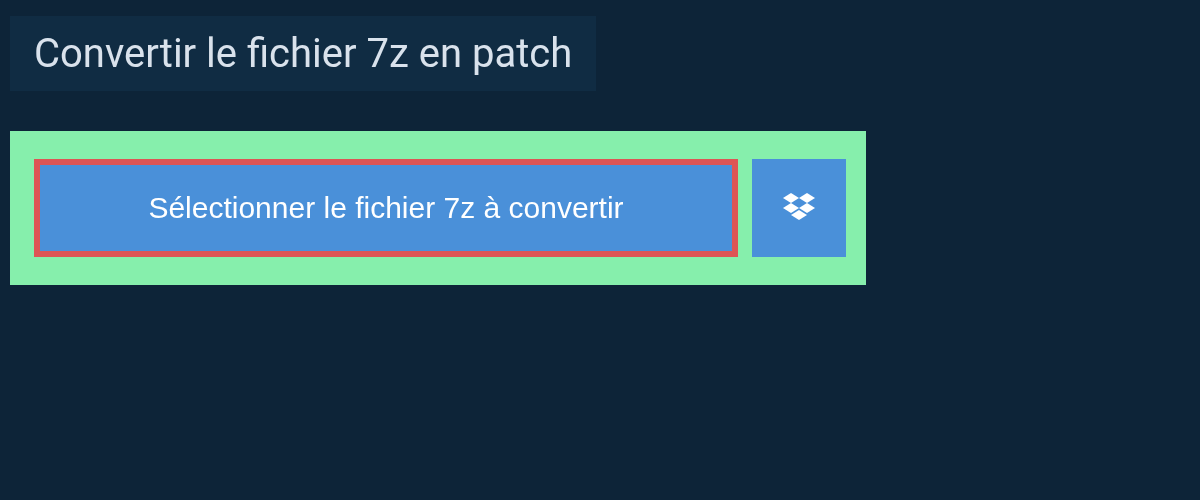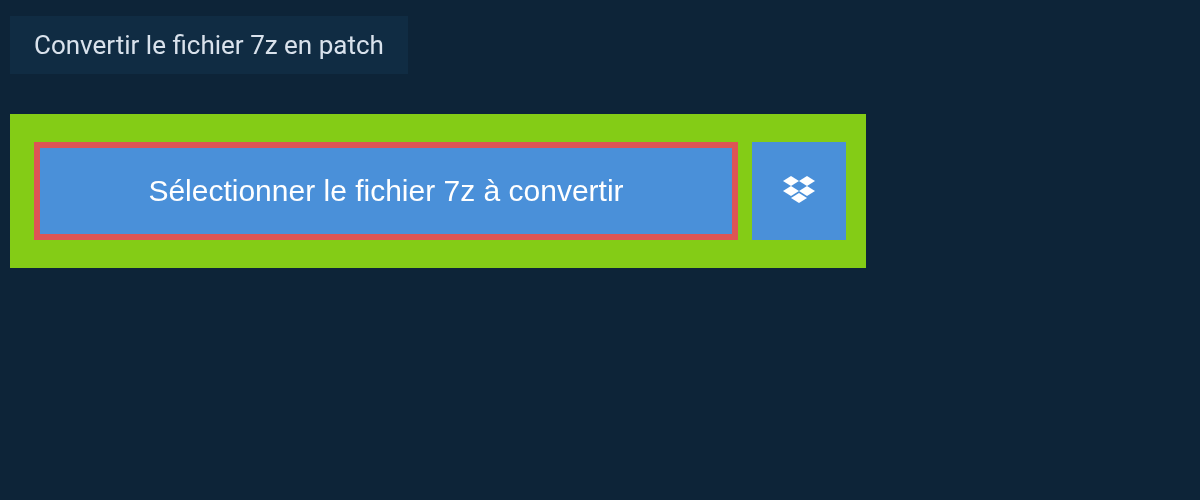--- a/index.html
+++ b/index.html
@@ -15,25 +15,25 @@
       overflow: hidden;
     }
     .container {
       padding: 16px 10px;
     }
     .title-bar {
       background-color: #102c43;
       display: inline-block;
       padding: 14px 24px;
       color: #d9e2ec;
-      font-size: 26px;
+      font-size: 40px;
       font-weight: 400;
     }
     .upload-section {
-      background-color: #84cc16;
+      background-color: #86efac;
       margin-top: 40px;
       padding: 28px 20px 28px 24px;
       display: flex;
       align-items: stretch;
       gap: 14px;
       width: 856px;
     }
     .select-file-button {
       flex: 1;
       background-color: #4a90d9;

